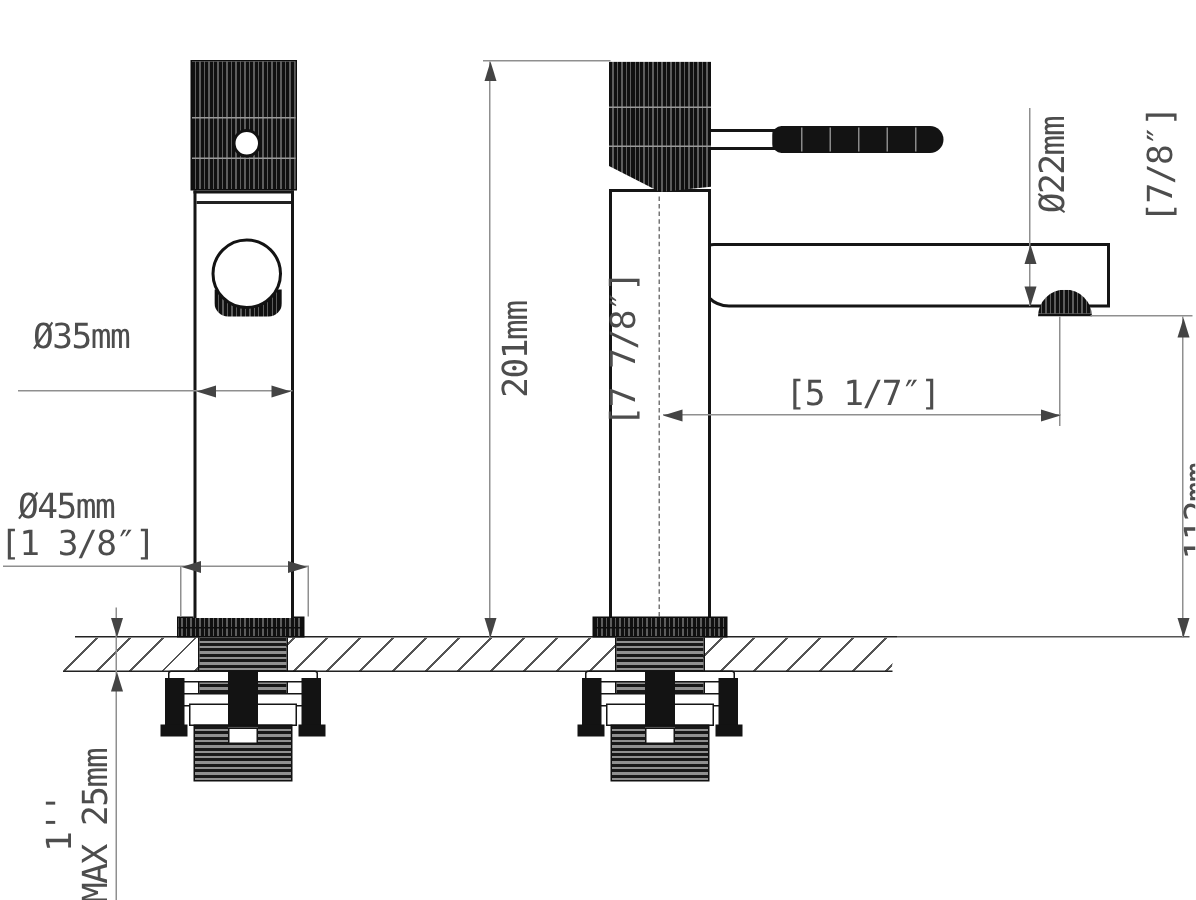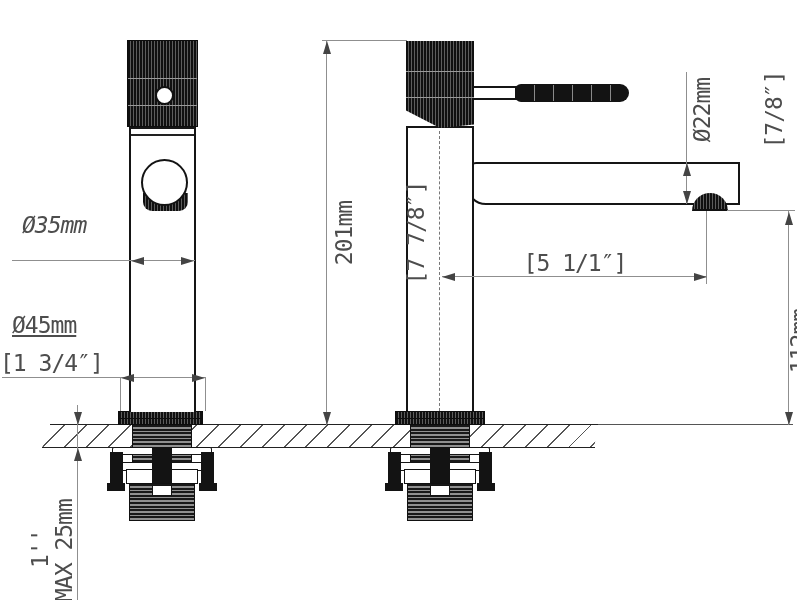--- a/index.html
+++ b/index.html
@@ -95,27 +95,27 @@
     <div class="gripline" style="left:95px;"></div>
   </div>
   <div class="abs knurl" style="left:406px;top:41px;width:68px;height:87px;clip-path:polygon(0 0,100% 0,100% 96%,50% 100%,0 80%);">
     <div class="groove" style="top:30px;"></div>
     <div class="groove" style="top:56px;"></div>
   </div>
   <div class="abs knurl" style="left:395px;top:411px;width:90px;height:14px;border:1px solid #0d0d0d;box-sizing:border-box;">
     <div class="groove" style="top:6px;background:#0d0d0d;"></div>
   </div>
 
-  <div class="dimtxt" style="left:22px;top:213px;font-style:italic;">Ø35mm</div>
+  <div class="dimtxt" style="left:22px;top:213px;">Ø35mm</div>
   <div class="hl" style="left:12px;top:260px;width:183px;"></div>
   <div class="ar lf" style="left:131px;top:257px;"></div>
   <div class="ar rt" style="left:181px;top:257px;"></div>
 
-  <div class="dimtxt" style="left:12px;top:313px;text-decoration:underline;">Ø45mm</div>
-  <div class="dimtxt" style="left:0px;top:351px;">[1 3/4″]</div>
+  <div class="dimtxt" style="left:12px;top:326px;">Ø45mm</div>
+  <div class="dimtxt" style="left:0px;top:351px;">[1 3/8″]</div>
   <div class="hl" style="left:2px;top:377px;width:204px;"></div>
   <div class="vl" style="left:119.5px;top:378px;height:33px;"></div>
   <div class="vl" style="left:205px;top:378px;height:33px;"></div>
   <div class="ar lf" style="left:121px;top:374px;"></div>
   <div class="ar rt" style="left:192px;top:374px;"></div>
 
   <div class="vl" style="left:326px;top:41px;height:384px;"></div>
   <div class="hl" style="left:322px;top:40px;width:85px;"></div>
   <div class="ar up" style="left:323px;top:41px;"></div>
   <div class="ar dn" style="left:323px;top:412px;"></div>
@@ -125,21 +125,21 @@
   </div>
 
   <div class="vl" style="left:685.5px;top:72px;height:132px;"></div>
   <div class="ar up" style="left:682.5px;top:163px;"></div>
   <div class="ar dn" style="left:682.5px;top:191px;"></div>
   <div class="dimtxt rot" style="left:642px;top:152px;width:84px;height:46px;">
     <div>Ø22mm</div>
     <div>[7/8″]</div>
   </div>
 
-  <div class="dimtxt" style="left:475px;top:251px;width:200px;text-align:center;">[5 1/1″]</div>
+  <div class="dimtxt" style="left:475px;top:251px;width:200px;text-align:center;">[5 1/7″]</div>
   <div class="hl" style="left:442px;top:276px;width:265px;"></div>
   <div class="vl" style="left:706px;top:211px;height:73px;"></div>
   <div class="ar lf" style="left:442px;top:273px;"></div>
   <div class="ar rt" style="left:694px;top:273px;"></div>
 
   <div class="hl" style="left:727px;top:210px;width:68px;"></div>
   <div class="vl" style="left:787.5px;top:211px;height:214px;"></div>
   <div class="ar up" style="left:784.5px;top:212px;"></div>
   <div class="ar dn" style="left:784.5px;top:412px;"></div>
   <div class="dimtxt rot" style="left:739px;top:397px;width:112px;height:46px;">

